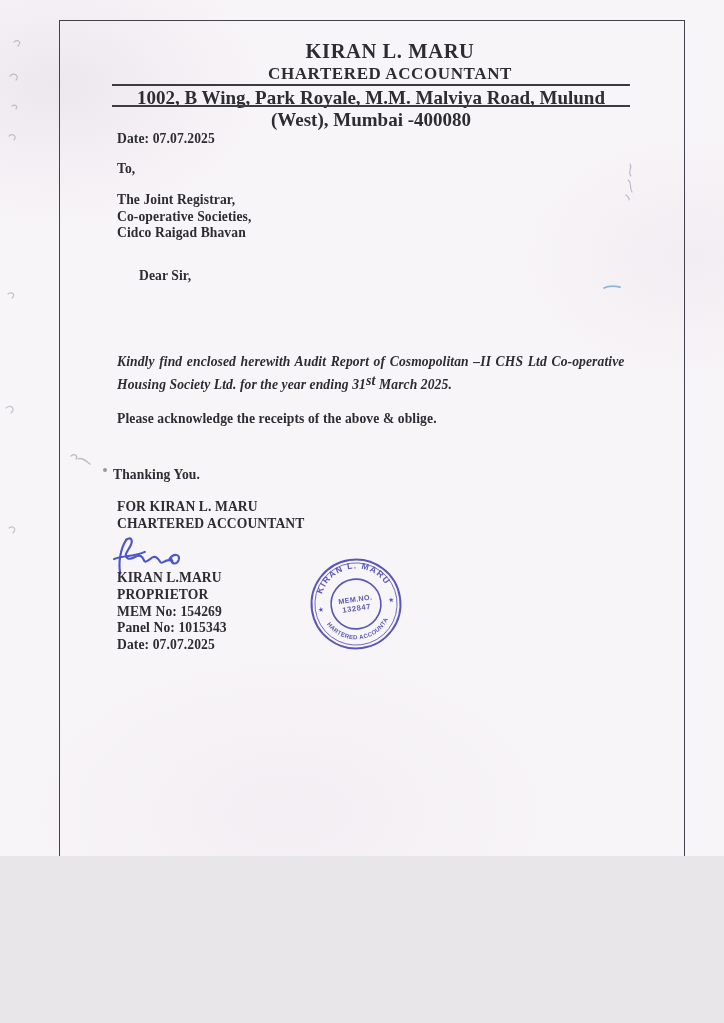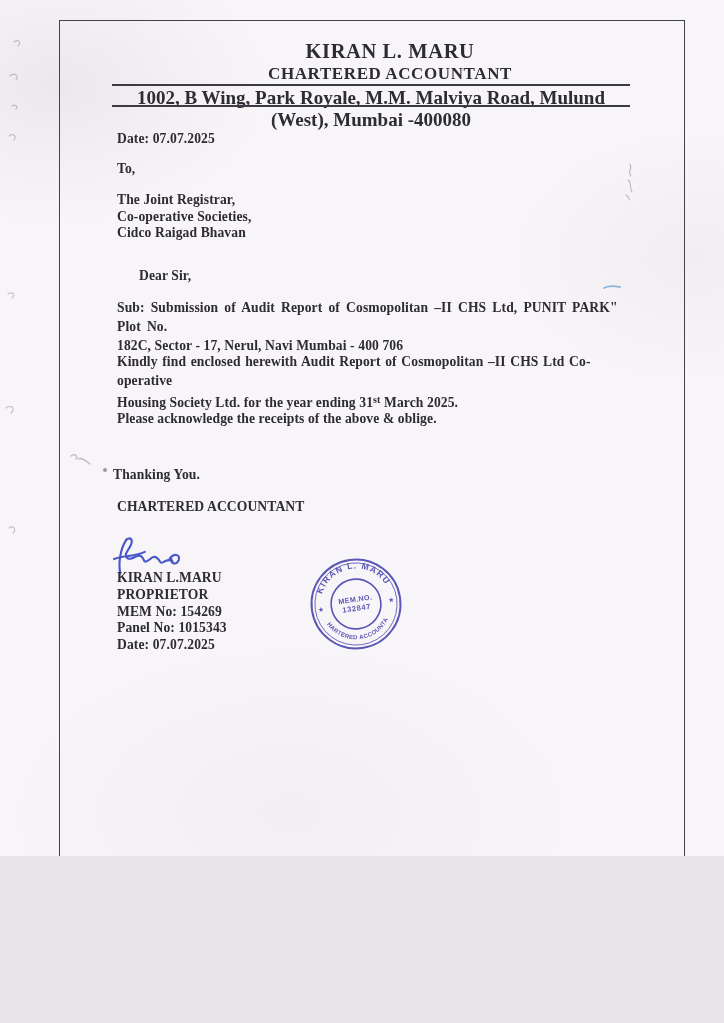--- a/index.html
+++ b/index.html
@@ -24,21 +24,21 @@
   .abs{position:absolute;}
   .t{font-weight:bold;font-size:13.6px;line-height:16.5px;letter-spacing:.1px;}
   .hdr-name{left:112px;top:40px;width:556px;text-align:center;font-weight:bold;font-size:20.5px;letter-spacing:.6px;}
   .hdr-title{left:112px;top:64px;width:556px;text-align:center;font-weight:bold;font-size:17px;letter-spacing:.6px;}
   .rule{left:112px;width:518px;height:1.6px;background:#3c3b44;}
   .hdr-addr{left:112px;top:87px;width:518px;text-align:center;font-weight:bold;font-size:19px;}
   .para{left:117px;width:527px;}
   .ws1{word-spacing:2.6px;}
   .ws2{word-spacing:1.1px;}
   .lh19{line-height:19px;}
-  sup.ord{font-size:10px;vertical-align:4px;font-weight:bold;}
+  sup.ord{font-size:14px;vertical-align:4px;font-weight:bold;}
   .sig-svg{left:110px;top:534px;}
   .sigblock{left:117px;top:570px;line-height:16.8px;}
   .stamp{
     left:307px;top:555px;width:98px;height:98px;
     transform:rotate(-8deg);opacity:.9;
   }
   .stamp text{font-family:"Liberation Sans","DejaVu Sans",sans-serif;font-weight:bold;}
   .scan-line{
     left:18px;top:1010px;width:546px;height:2.2px;
     background:linear-gradient(to right,#4b4b50 0%,#55555a 70%,rgba(85,85,90,0) 100%);
@@ -64,35 +64,32 @@
   <div class="abs t" style="left:117px;top:161px;">To,</div>
 
   <div class="abs t" style="left:117px;top:192px;">
     <div>The Joint Registrar,</div>
     <div>Co-operative Societies,</div>
     <div>Cidco Raigad Bhavan</div>
   </div>
 
   <div class="abs t" style="left:117px;top:268px;margin-left:22px;">Dear Sir,</div>
 
-  <div class="abs t para lh19" style="top:298px;">
-    <div class="ws1">Sub: Submission of Audit Report of Cosmopolitan –II CHS Ltd, PUNIT PARK" Plot No.</div>
-    <div>182C, Sector - 17, Nerul, Navi Mumbai - 400 706</div>
-  </div>
 
-  <div class="abs t para lh19" style="top:352px;">
+  <div class="abs t para lh19" style="top:352px;font-style:italic;">
     <div class="ws2">Kindly find enclosed herewith Audit Report of Cosmopolitan –II CHS Ltd Co-operative</div>
     <div><span>Housing Society Ltd. for the year ending 31</span><sup class="ord">st</sup><span> March 2025.</span></div>
   </div>
 
   <div class="abs t" style="left:117px;top:411px;">Please acknowledge the receipts of the above &amp; oblige.</div>
 
   <div class="abs t" style="left:113px;top:467px;">Thanking You.</div>
 
   <div class="abs t" style="left:117px;top:499px;">
+    <div>FOR KIRAN L. MARU</div>
     <div>CHARTERED ACCOUNTANT</div>
   </div>
 
   <svg class="abs sig-svg" width="82" height="44" viewBox="0 0 80 42">
     <g stroke="#2c3cc0" stroke-width="2.1" fill="none" stroke-linecap="round" opacity="0.85">
       <path d="M10,38 C8,28 10,14 16,5"></path>
       <path d="M16,5 C20,2 23,5 20,11 C17,17 13,20 17,23 C21,26 26,19 30,21 C34,23 32,28 36,26 C40,24 42,20 46,23 C50,26 48,29 52,27 C55,25 58,24 61,26"></path>
       <path d="M4,24 C14,20 24,22 34,17"></path>
       <path d="M58,24 C62,18 69,19 67,25 C65,30 59,29 60,24"></path>
     </g>

